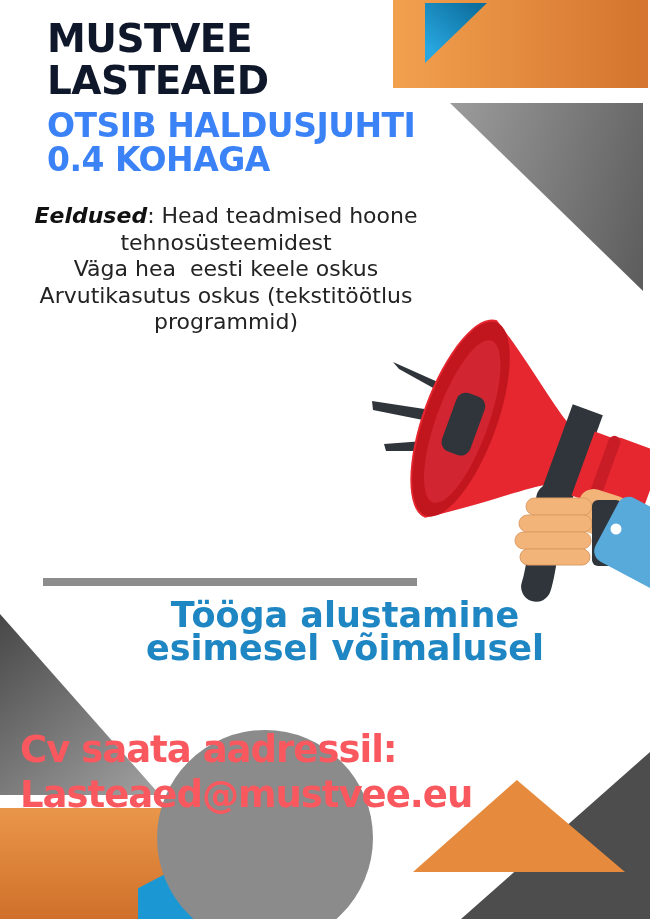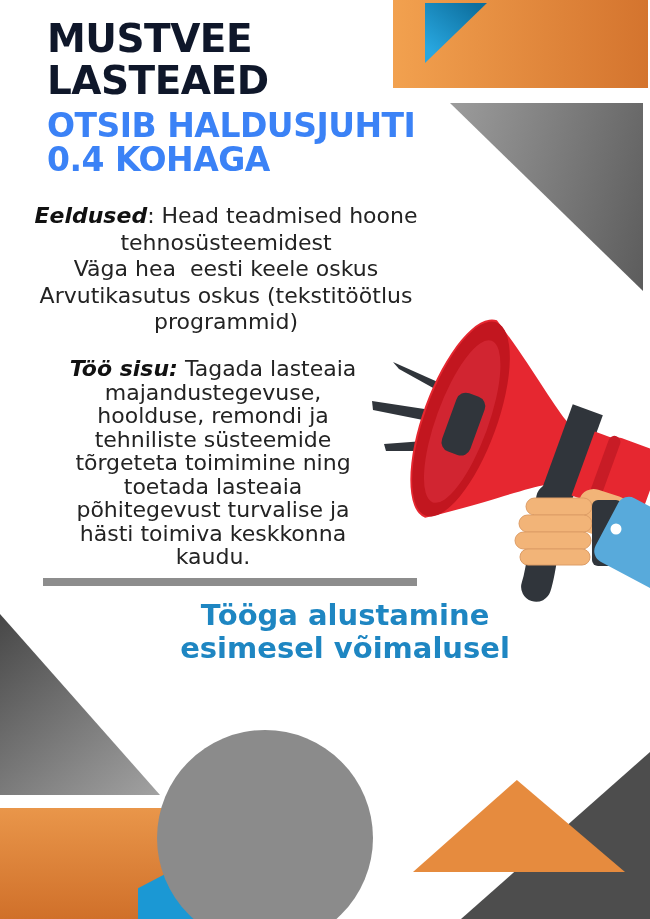--- a/index.html
+++ b/index.html
@@ -39,21 +39,21 @@
   
   .title-main{left:47px;top:18px;font-size:39px;font-weight:800;color:#0f172a;
     line-height:42px;letter-spacing:-0.5px;}
   .title-sub{left:47px;top:109px;font-size:33px;font-weight:800;color:#3b82f6;
     line-height:34px;letter-spacing:-0.5px;}
   .req{left:0;top:203px;width:452px;text-align:center;font-size:22px;
     line-height:26.5px;color:#232323;}
   .duties{left:35px;top:357px;width:356px;text-align:center;font-size:22px;
     line-height:23.5px;color:#232323;}
   .lead{font-weight:bold;font-style:italic;color:#111;}
-  .start-note{left:145px;top:599px;width:400px;text-align:center;font-size:29px;
+  .start-note{left:145px;top:599px;width:400px;text-align:center;font-size:35px;
     font-weight:800;color:#1e86c2;line-height:33px;}
   .cv-heading{left:20px;top:727px;font-size:37px;font-weight:800;color:#f9585f;
     line-height:45px;letter-spacing:-1px;}
   .info-line{left:16px;top:824px;font-size:25px;color:#151515;letter-spacing:-0.5px;}
 
   .megaphone{position:absolute;left:350px;top:280px;width:300px;height:330px;z-index:2;}
 </style>
 </head>
 <body>
 
@@ -103,28 +103,21 @@
 LASTEAED</div>
   <div class="txt title-sub">OTSIB HALDUSJUHTI
 0.4 KOHAGA</div>
 
   <div class="txt req"><span class="lead">Eeldused</span><span>: Head teadmised hoone
 tehnosüsteemidest
 Väga hea  eesti keele oskus
 Arvutikasutus oskus (tekstitöötlus
 programmid)</span></div>
 
-  <div class="txt duties"><span class="lead">Töö sisu:</span><span> Tagada lasteaia
-majandustegevuse,
-hoolduse, remondi ja
-tehniliste süsteemide
-tõrgeteta toimimine ning
-toetada lasteaia
-põhitegevust turvalise ja
-hästi toimiva keskkonna
-kaudu.</span></div>
 
   <div class="txt start-note">Tööga alustamine
 esimesel võimalusel</div>
 
+  <div class="txt cv-heading">Cv saata aadressil:
+Lasteaed@mustvee.eu</div>
 
 
 </div>
 
 </body></html>

